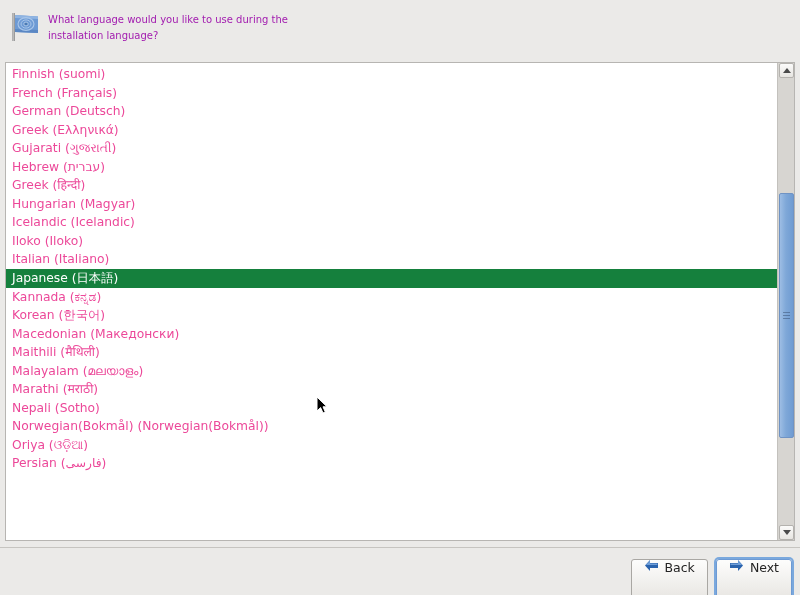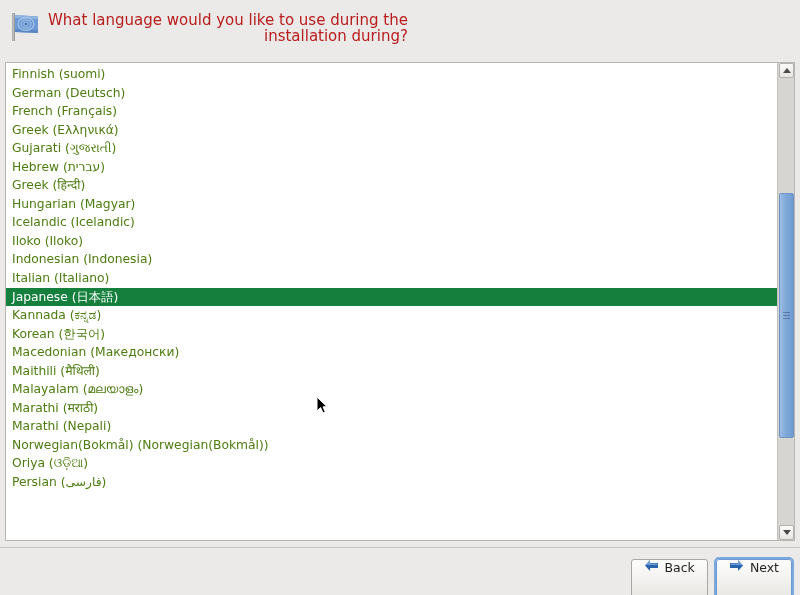--- a/index.html
+++ b/index.html
@@ -27,25 +27,24 @@
   }
   #flag-icon {
     width: 34px;
     height: 34px;
     flex: 0 0 34px;
     margin-top: 2px;
   }
   #header-text {
     margin-left: 6px;
     margin-top: 4px;
-    font-size: 15px;
+    font-size: 10px;
     line-height: 16px;
-    color: #b91c1c;
+    color: #a21caf;
     max-width: 420px;
-    text-align: right;
   }
   #header-text .hline { display: block; white-space: nowrap; }
 
   
   #list-frame {
     position: absolute;
     left: 5px;
     top: 62px;
     width: 790px;
     height: 479px;
@@ -60,21 +59,21 @@
     position: relative;
     overflow: hidden;
     background: #ffffff;
     padding-top: 2px;
   }
   .lang-row {
     height: 18.55px;
     line-height: 18.55px;
     padding-left: 6px;
     font-size: 12.3px;
-    color: #4d7c0f;
+    color: #ec4899;
     white-space: nowrap;
     overflow: hidden;
   }
   .lang-row.selected {
     background: #15803d;
     color: #ffffff;
   }
 
   
   #scrollbar {
@@ -191,47 +190,46 @@
     <path d="M7 5 L30 6.5 L30 9 L7 8 Z" fill="#8fb4e2"></path>
     <path d="M7 19 L30 20 L30 23 L7 22 Z" fill="#5b88c4"></path>
 
     <ellipse cx="18" cy="14" rx="8" ry="6.4" fill="none" stroke="#a8c6ea" stroke-width="1.1"></ellipse>
     <ellipse cx="18" cy="14" rx="5" ry="4.1" fill="none" stroke="#a8c6ea" stroke-width="1"></ellipse>
     <ellipse cx="18" cy="14" rx="2.2" ry="1.9" fill="#4a7ab5" stroke="#bcd4f0" stroke-width="0.8"></ellipse>
   </svg>
 
   <div id="header-text">
     <span class="hline">What language would you like to use during the</span>
-    <span class="hline">installation during?</span>
+    <span class="hline">installation language?</span>
   </div>
 </div>
 
 <div id="list-frame">
 
   <div id="list-viewport">
       <div class="lang-row">Finnish (suomi)</div>
+      <div class="lang-row">French (Français)</div>
       <div class="lang-row">German (Deutsch)</div>
-      <div class="lang-row">French (Français)</div>
       <div class="lang-row">Greek (Ελληνικά)</div>
       <div class="lang-row">Gujarati (ગુજરાતી)</div>
       <div class="lang-row">Hebrew (עברית)</div>
       <div class="lang-row">Greek (हिन्दी)</div>
       <div class="lang-row">Hungarian (Magyar)</div>
       <div class="lang-row">Icelandic (Icelandic)</div>
       <div class="lang-row">Iloko (Iloko)</div>
-      <div class="lang-row">Indonesian (Indonesia)</div>
       <div class="lang-row">Italian (Italiano)</div>
       <div class="lang-row selected">Japanese (日本語)</div>
       <div class="lang-row">Kannada (ಕನ್ನಡ)</div>
       <div class="lang-row">Korean (한국어)</div>
       <div class="lang-row">Macedonian (Македонски)</div>
       <div class="lang-row">Maithili (मैथिली)</div>
       <div class="lang-row">Malayalam (മലയാളം)</div>
       <div class="lang-row">Marathi (मराठी)</div>
-      <div class="lang-row">Marathi (Nepali)</div>
+      <div class="lang-row">Nepali (Sotho)</div>
       <div class="lang-row">Norwegian(Bokmål) (Norwegian(Bokmål))</div>
       <div class="lang-row">Oriya (ଓଡ଼ିଆ)</div>
       <div class="lang-row">Persian (فارسی)</div>
     </div>
 
   <div id="scrollbar">
     <div class="sb-btn" id="sb-up">
       <span class="sb-arrow"></span>
     </div>
     <div id="sb-thumb">

